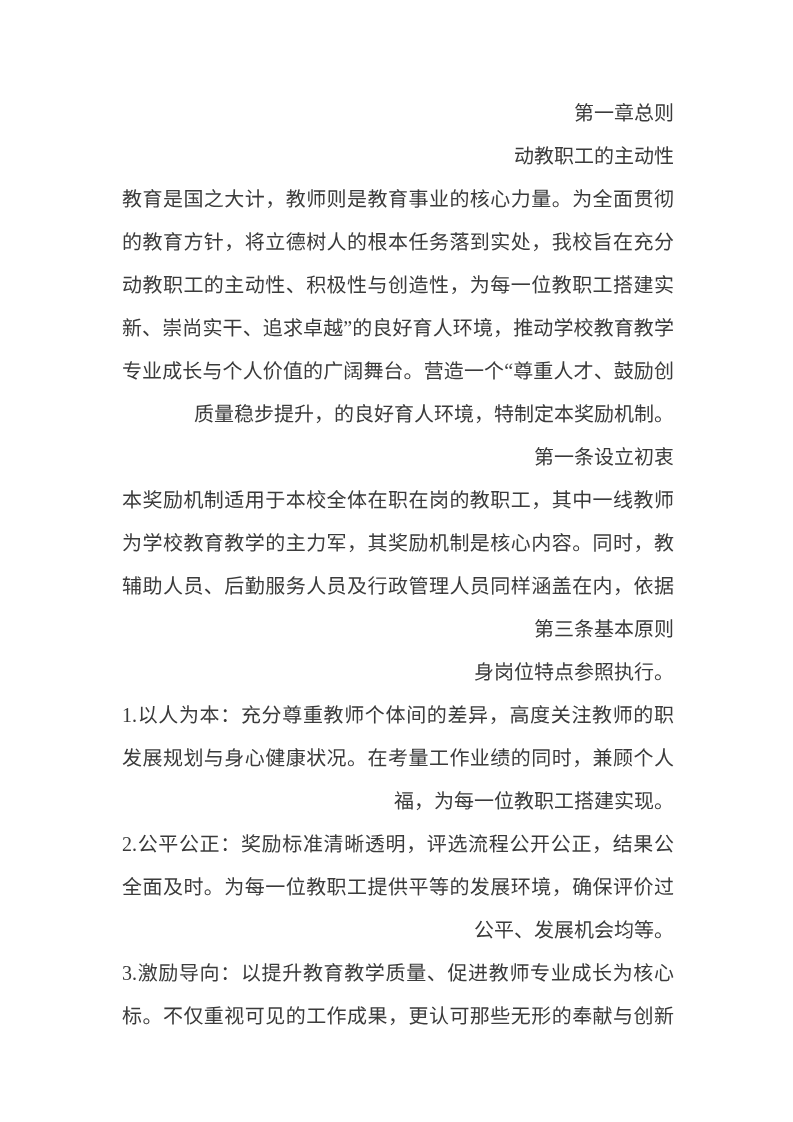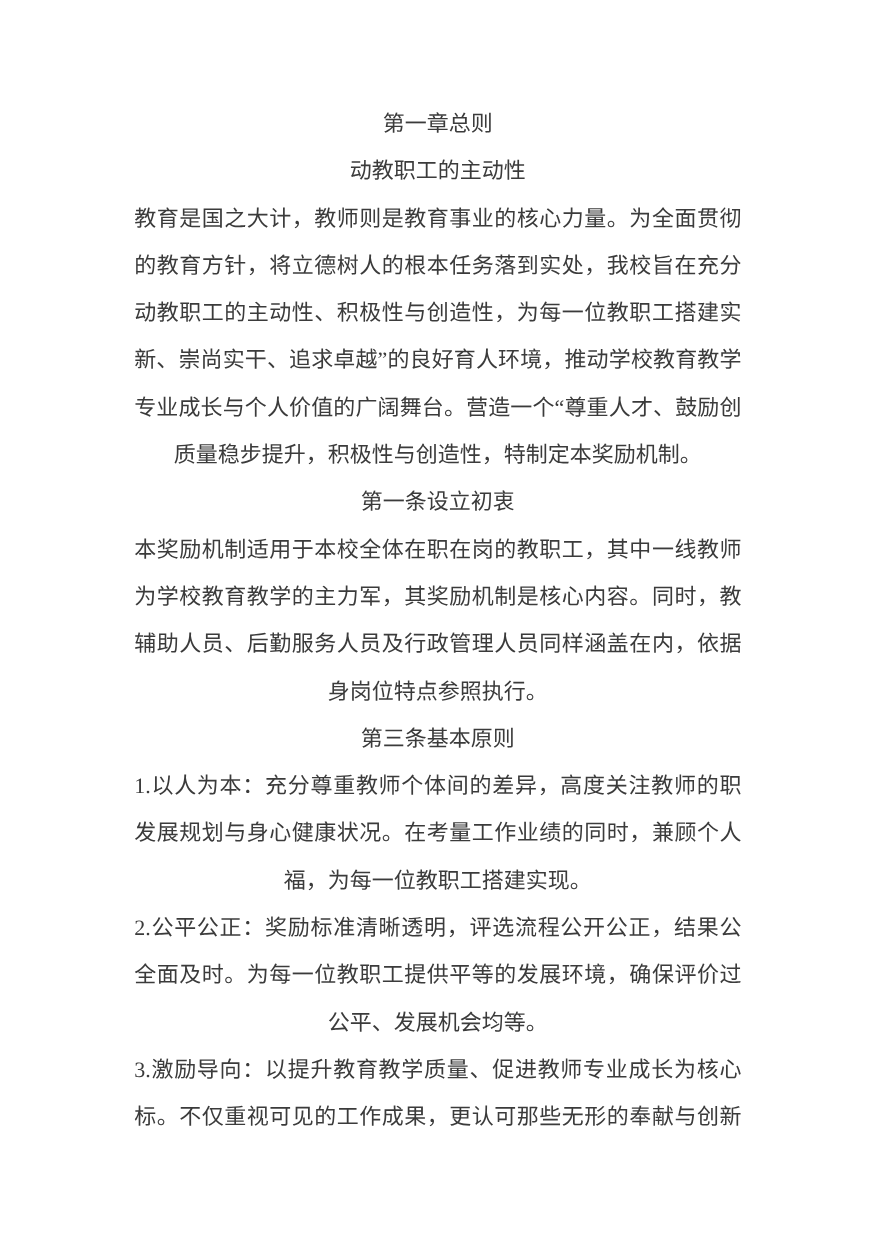--- a/index.html
+++ b/index.html
@@ -25,48 +25,48 @@
     top: 92px;
     width: 552px;
     font-size: 20px;
     color: #3b3b3b;
   }
   .line {
     height: 43px;
     line-height: 43px;
     white-space: nowrap;
     overflow: hidden;
-    text-align: center;
+    text-align: right;
   }
   
   .line.j {
     white-space: normal;
     text-align: justify;
     text-align-last: justify;
   }
 </style>
 </head>
 <body style="background: rgb(255, 255, 255);">
 
 <div class="page">
   <div class="text-block" id="doc" style="color: rgb(59, 59, 59);">
     <div class="line">第一章总则</div>
     <div class="line">动教职工的主动性</div>
     <div class="line j">教育是国之大计，教师则是教育事业的核心力量。为全面贯彻党</div>
     <div class="line j">的教育方针，将立德树人的根本任务落到实处，我校旨在充分调</div>
     <div class="line j">动教职工的主动性、积极性与创造性，为每一位教职工搭建实现</div>
     <div class="line j">新、崇尚实干、追求卓越”的良好育人环境，推动学校教育教学</div>
     <div class="line j">专业成长与个人价值的广阔舞台。营造一个“尊重人才、鼓励创</div>
-    <div class="line">质量稳步提升，积极性与创造性，特制定本奖励机制。</div>
+    <div class="line">质量稳步提升，的良好育人环境，特制定本奖励机制。</div>
     <div class="line">第一条设立初衷</div>
     <div class="line j">本奖励机制适用于本校全体在职在岗的教职工，其中一线教师作</div>
     <div class="line j">为学校教育教学的主力军，其奖励机制是核心内容。同时，教学</div>
     <div class="line j">辅助人员、后勤服务人员及行政管理人员同样涵盖在内，依据自</div>
+    <div class="line">第三条基本原则</div>
     <div class="line">身岗位特点参照执行。</div>
-    <div class="line">第三条基本原则</div>
     <div class="line j">1.以人为本：充分尊重教师个体间的差异，高度关注教师的职业</div>
     <div class="line j">发展规划与身心健康状况。在考量工作业绩的同时，兼顾个人幸</div>
     <div class="line">福，为每一位教职工搭建实现。</div>
     <div class="line j">2.公平公正：奖励标准清晰透明，评选流程公开公正，结果公示</div>
     <div class="line j">全面及时。为每一位教职工提供平等的发展环境，确保评价过程</div>
     <div class="line">公平、发展机会均等。</div>
     <div class="line j">3.激励导向：以提升教育教学质量、促进教师专业成长为核心目</div>
     <div class="line j">标。不仅重视可见的工作成果，更认可那些无形的奉献与创新实</div>
   </div>
 </div>

